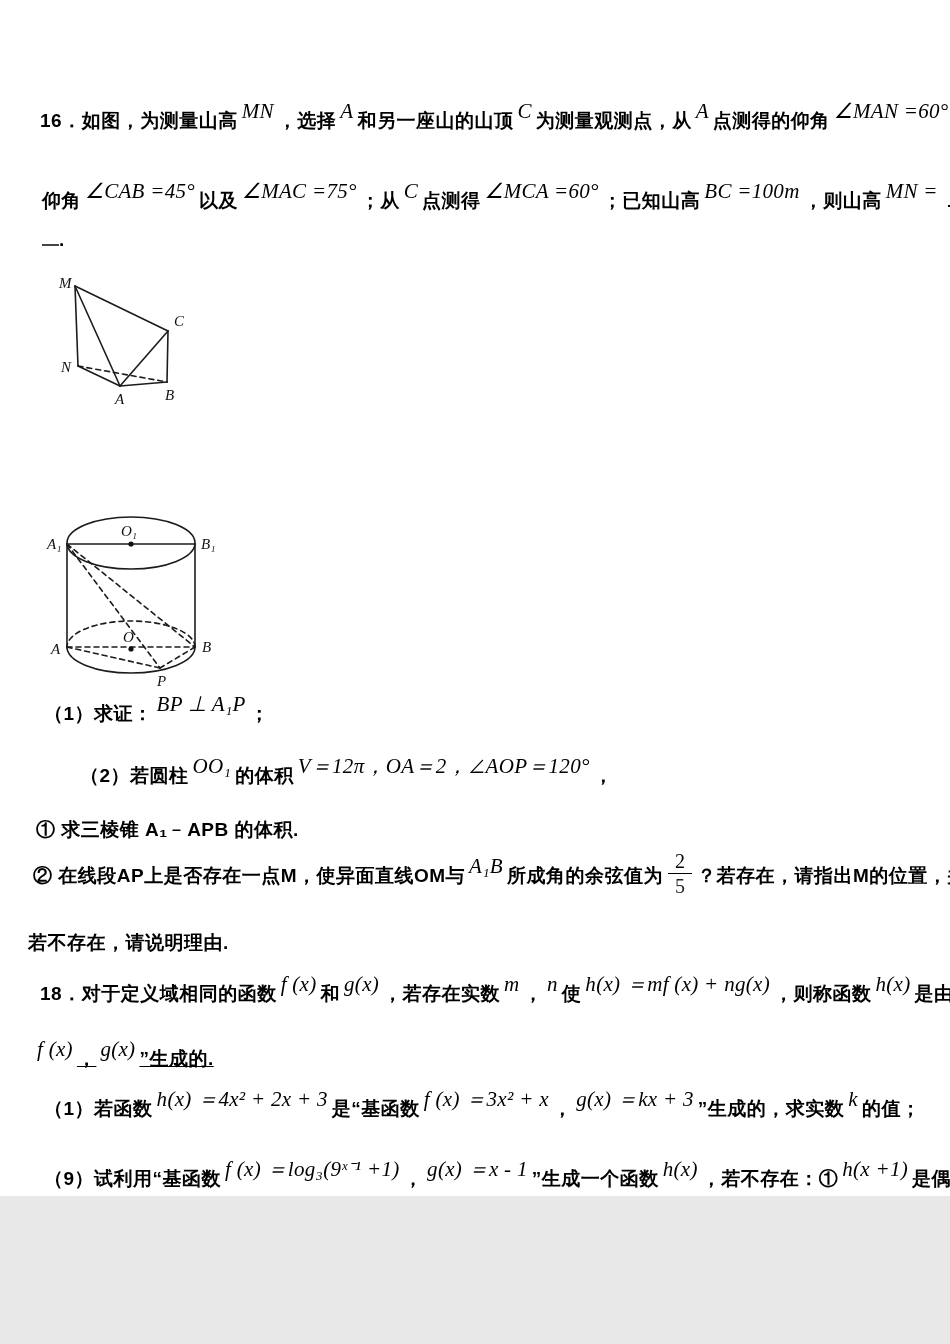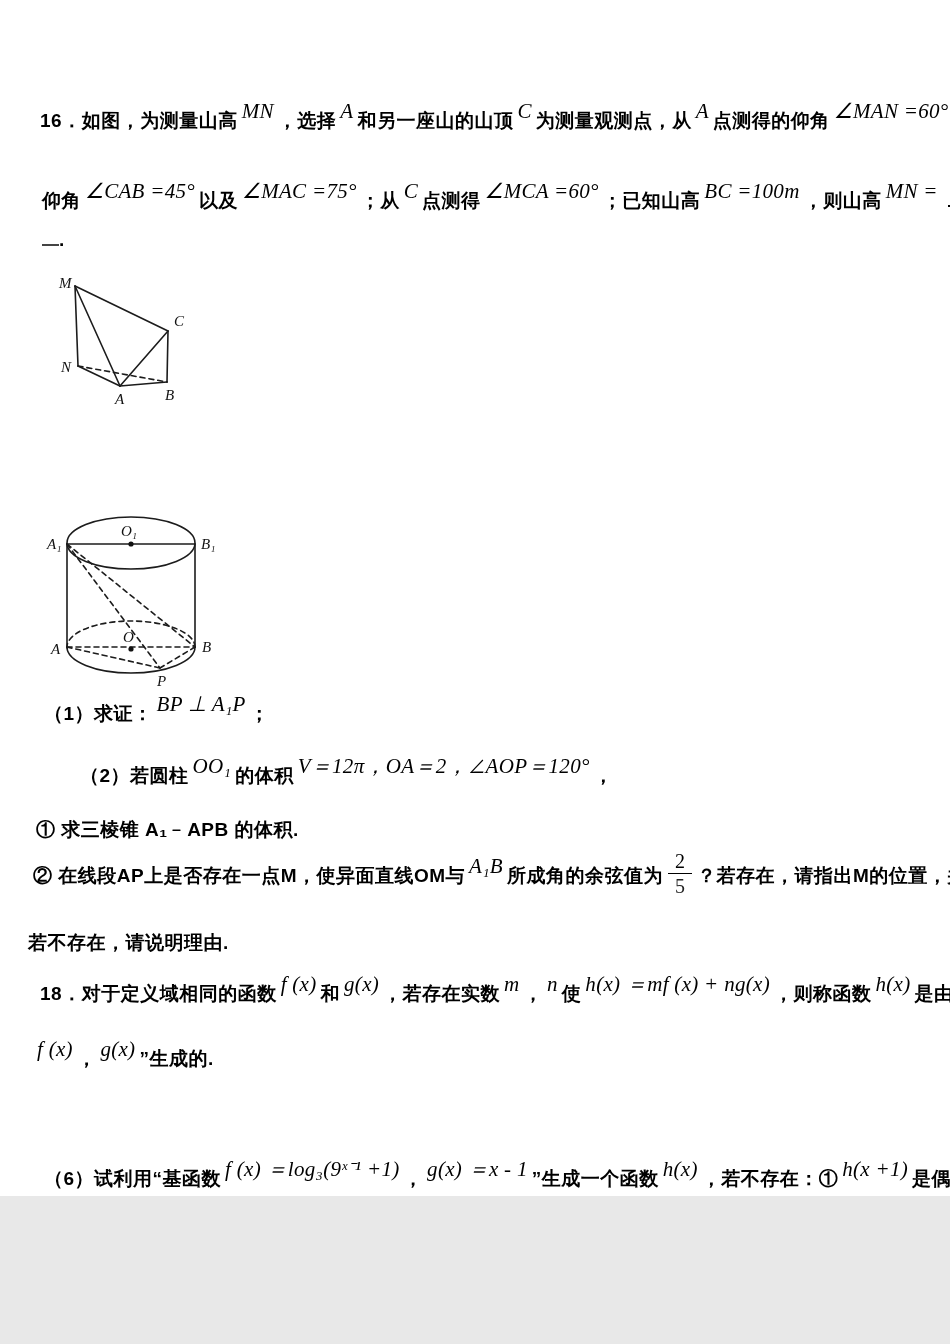--- a/index.html
+++ b/index.html
@@ -59,21 +59,21 @@
   #fig16{position:absolute;left:55px;top:268px;}
   #sec3{top:428px;left:34px;}
   #q17-intro{top:466px;left:42px;}
   #fig17{position:absolute;left:45px;top:506px;}
   #q17-part1{top:703px;left:44px;}
   #q17-part2{top:765px;left:44px;margin-left:36px;}
   #q17-sub1{top:820px;left:36px;text-align:center;}
   #q17-sub2{top:855px;left:33px;}
   #q17-sub2b{top:933px;left:28px;}
   #q18-line1{top:983px;left:40px;}
-  #q18-line2{top:1048px;left:33px;}
+  #q18-line2{top:1048px;left:33px;text-decoration:underline;}
   #q18-part1{top:1098px;left:44px;}
   #q18-part2{top:1168px;left:44px;}
   
   svg .ln{stroke:#1c1c1c;stroke-width:1.6;fill:none;stroke-linecap:round;}
   svg .dash{stroke-dasharray:5 4;}
   svg .lbl{
     font-family:"Liberation Serif", serif;
     font-style:italic;
     font-size:15px;
     fill:#111;
@@ -134,15 +134,16 @@
   </svg>
 
   <div class="line" id="q17-part1"><span class="c">（1）求证：</span><span class="m">BP ⊥ A₁P</span><span class="c">；</span></div>
   <div class="line" id="q17-part2"><span class="c">（2）若圆柱</span><span class="m">OO₁</span><span class="c">的体积</span><span class="m">V＝12π，OA＝2，∠AOP＝120°</span><span class="c">，</span></div>
   <div class="line" id="q17-sub1"><span class="c">① 求三棱锥 A₁﹣APB 的体积.</span></div>
   <div class="line" id="q17-sub2"><span class="c">② 在线段AP上是否存在一点M，使异面直线OM与</span><span class="m">A₁B</span><span class="c">所成角的余弦值为</span><span class="f"><span class="num">2</span><span class="den">5</span></span><span class="c">？若存在，请指出M的位置，并证明；</span></div>
   <div class="line" id="q17-sub2b"><span class="c">若不存在，请说明理由.</span></div>
 
   <div class="line" id="q18-line1"><span class="c">18．对于定义域相同的函数</span><span class="m">f (x)</span><span class="c">和</span><span class="m">g(x)</span><span class="c">，若存在实数</span><span class="m">m</span><span class="c">，</span><span class="m">n</span><span class="c">使</span><span class="m">h(x) ＝mf (x) + ng(x)</span><span class="c">，则称函数</span><span class="m">h(x)</span><span class="c">是由“基函数</span></div>
   <div class="line" id="q18-line2"><span class="m">f (x)</span><span class="c">，</span><span class="m">g(x)</span><span class="c">”生成的.</span></div>
-  <div class="line" id="q18-part2"><span class="c">（6）试利用“基函数</span><span class="m">f (x) ＝log₃(9ˣ⁻¹ +1)</span><span class="c">，</span><span class="m">g(x) ＝x - 1</span><span class="c">”生成一个函数</span><span class="m">h(x)</span><span class="c">，若不存在：①</span><span class="m">h(x +1)</span><span class="c">是偶函数；</span></div>
+  <div class="line" id="q18-part1"><span class="c">（1）若函数</span><span class="m">h(x) ＝4x² + 2x + 3</span><span class="c">是“基函数</span><span class="m">f (x) ＝3x² + x</span><span class="c">，</span><span class="m">g(x) ＝kx + 3</span><span class="c">”生成的，求实数</span><span class="m">k</span><span class="c">的值；</span></div>
+  <div class="line" id="q18-part2"><span class="c">（9）试利用“基函数</span><span class="m">f (x) ＝log₃(9ˣ⁻¹ +1)</span><span class="c">，</span><span class="m">g(x) ＝x - 1</span><span class="c">”生成一个函数</span><span class="m">h(x)</span><span class="c">，若不存在：①</span><span class="m">h(x +1)</span><span class="c">是偶函数；</span></div>
 
 </div>
 
 </body></html>

